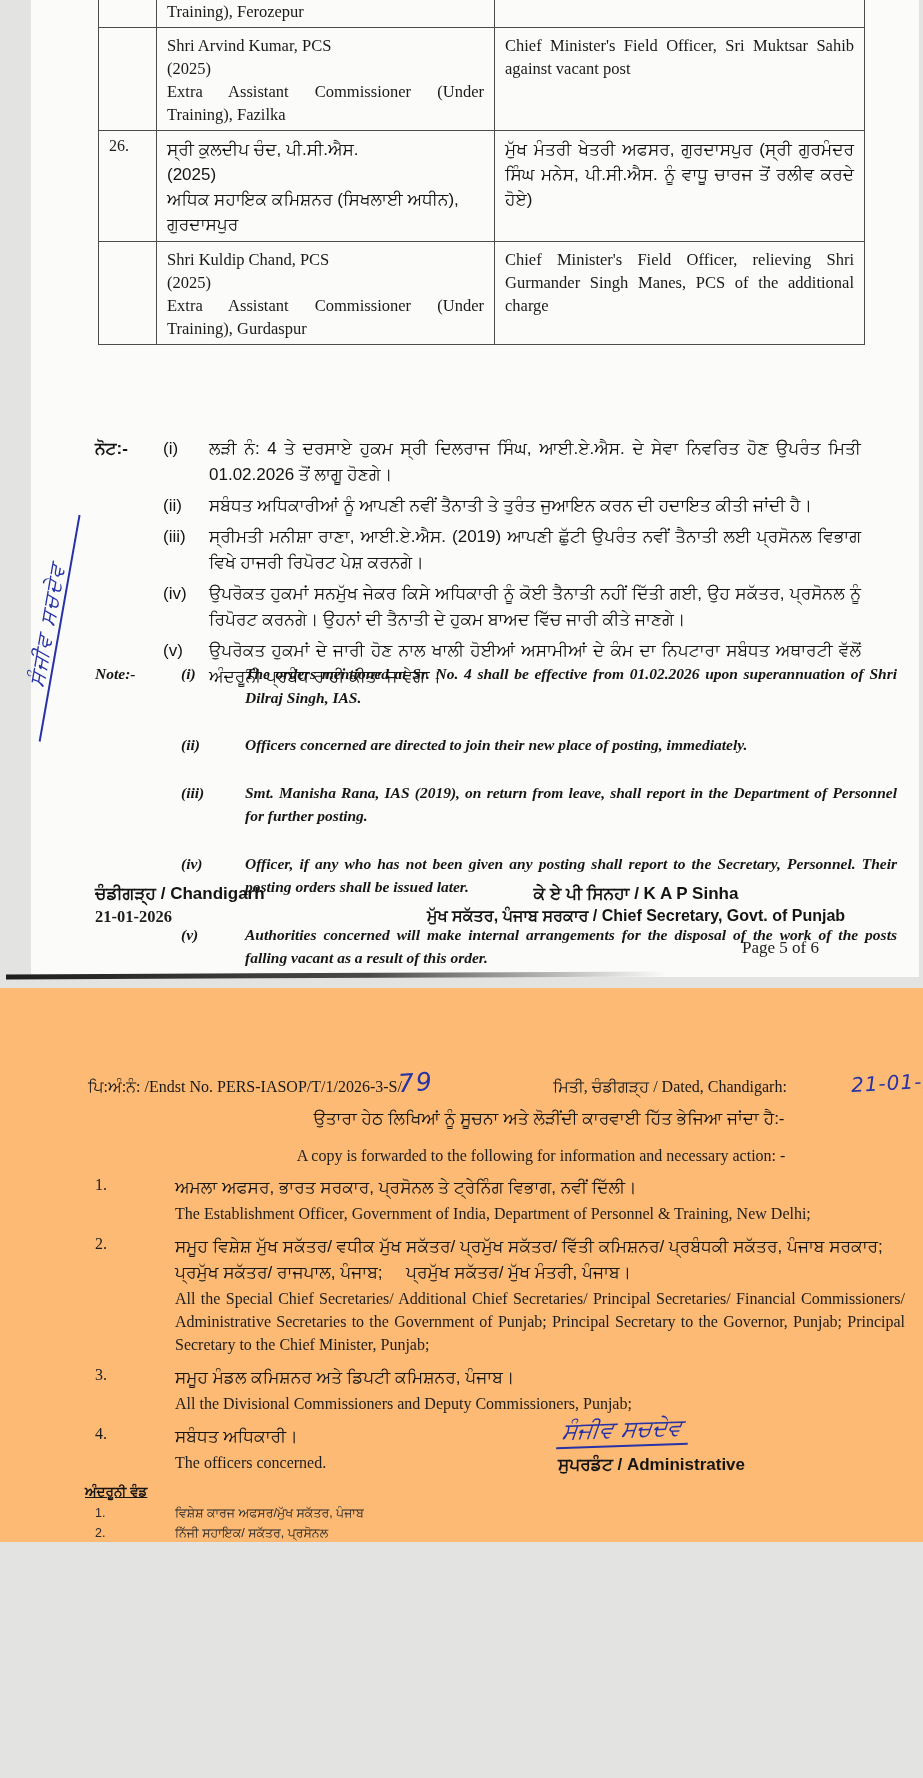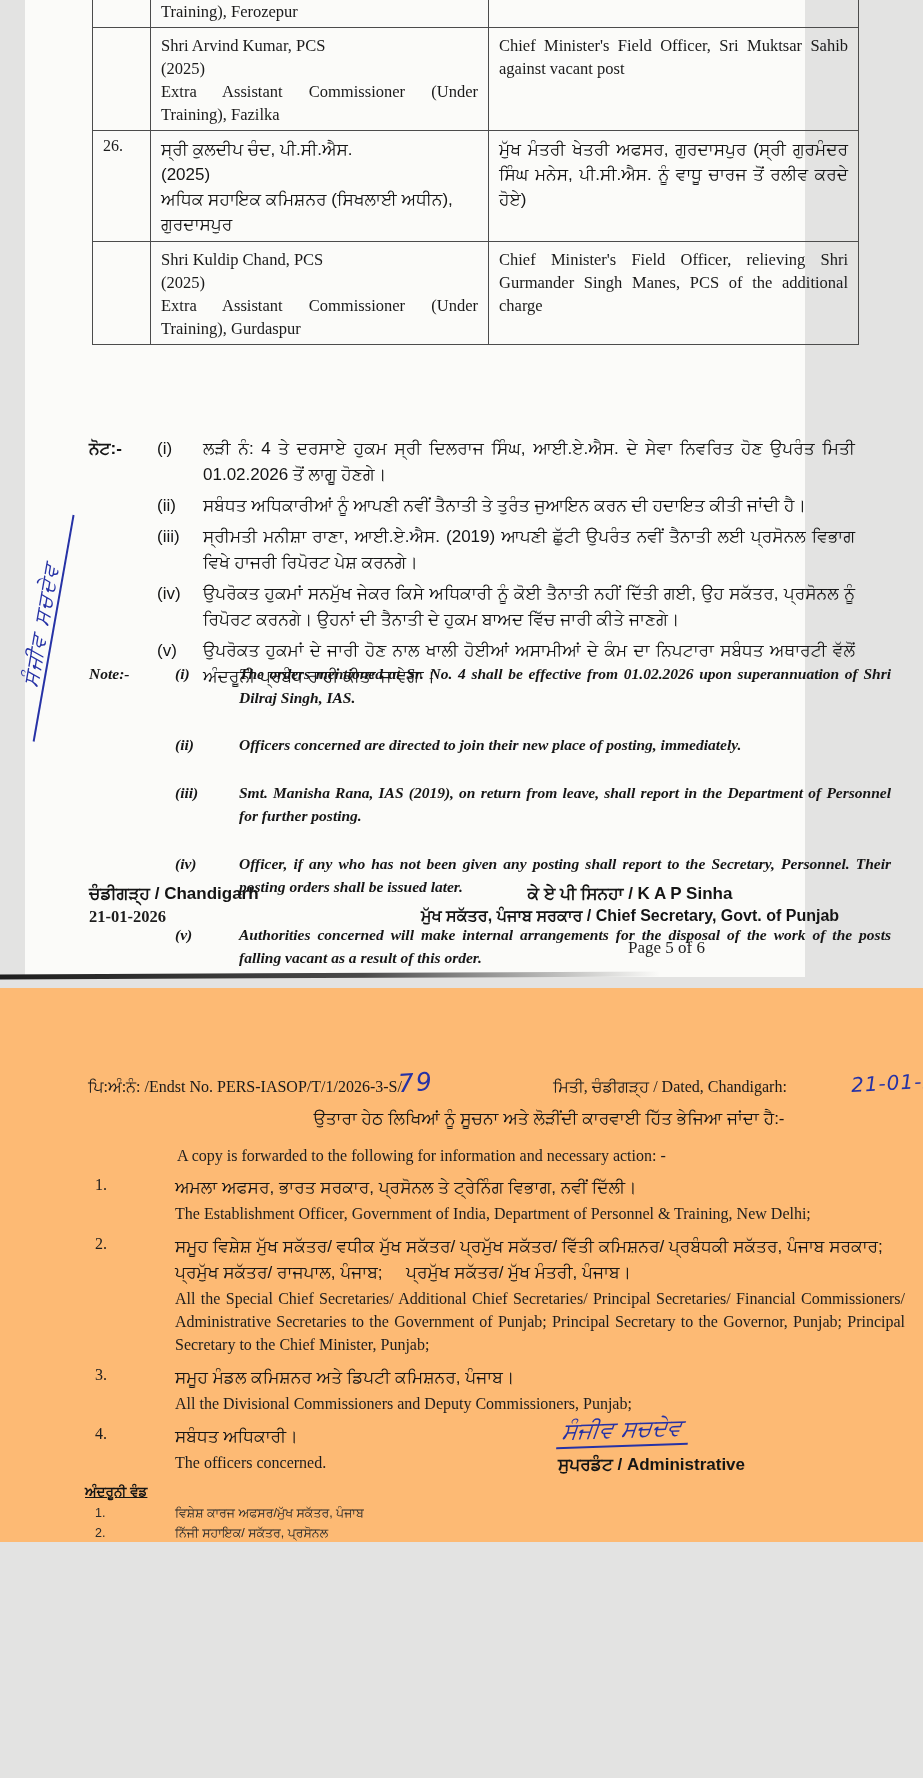--- a/index.html
+++ b/index.html
@@ -4,21 +4,21 @@
 <style>
   html,body{margin:0;padding:0;}
   body{
     width:923px;height:1778px;position:relative;
     background:#e3e3e2;
     font-family:"Liberation Sans",sans-serif;
     color:#1d1d1d;
     overflow:hidden;
   }
   .page{position:absolute;background:#fbfbf9;}
-  #page1{left:25px;top:0;width:780px;height:977px;}
+  #page1{left:31px;top:0;width:888px;height:977px;}
   #page2{left:0;top:988px;width:923px;height:554px;overflow:hidden;background:#fdba74;}
 
   
   .ptable{
     position:absolute;left:67px;top:0;width:766px;
     border-collapse:collapse;table-layout:fixed;
   }
   .ptable td{
     border:1px solid #4c4c4c;
     vertical-align:top;
@@ -84,21 +84,21 @@
   }
 
   
   .endst-label{position:absolute;left:88px;top:90px;font-family:"Liberation Serif",serif;font-size:16px;color:#191919;}
   .endst-num{position:absolute;left:398px;top:80px;font-size:25px;transform:rotate(-4deg);letter-spacing:2px;}
   .dated-label{position:absolute;left:553px;top:90px;font-family:"Liberation Serif",serif;font-size:16px;color:#191919;}
   .dated-hand{position:absolute;left:851px;top:82px;font-size:20px;white-space:nowrap;transform:rotate(-3deg);letter-spacing:1px;}
 
   .p2flow{position:absolute;left:0;top:118px;width:923px;}
   .fwd-pa{margin:0 0 2px 175px;font-size:17px;line-height:26px;text-align:center;}
-  .fwd-en{margin:12px 18px 8px 177px;font-family:"Liberation Serif",serif;font-size:16px;line-height:23px;}
+  .fwd-en{margin:12px 18px 8px 177px;font-family:"Liberation Serif",serif;font-size:16px;line-height:23px;text-align:center;}
   .recip{position:relative;padding-left:175px;padding-right:18px;margin-bottom:9px;}
   .recip .rnum{position:absolute;left:95px;top:1px;font-family:"Liberation Serif",serif;font-size:16px;}
   .recip .rpa{font-size:17px;line-height:26px;}
   .recip .ren{font-family:"Liberation Serif",serif;font-size:16px;line-height:23px;margin-top:1px;text-align:justify;}
 
   .sig2{position:absolute;left:558px;top:428px;width:280px;}
   .sig2 .hand{font-size:23px;border-bottom:2px solid #2632a6;transform:skewX(-8deg) rotate(-2deg);padding:0 8px 2px 4px;}
   .sig2-desig{font-size:17px;font-weight:bold;margin-top:8px;color:#151515;}
 
   .internal{position:absolute;left:85px;top:496px;width:520px;}

